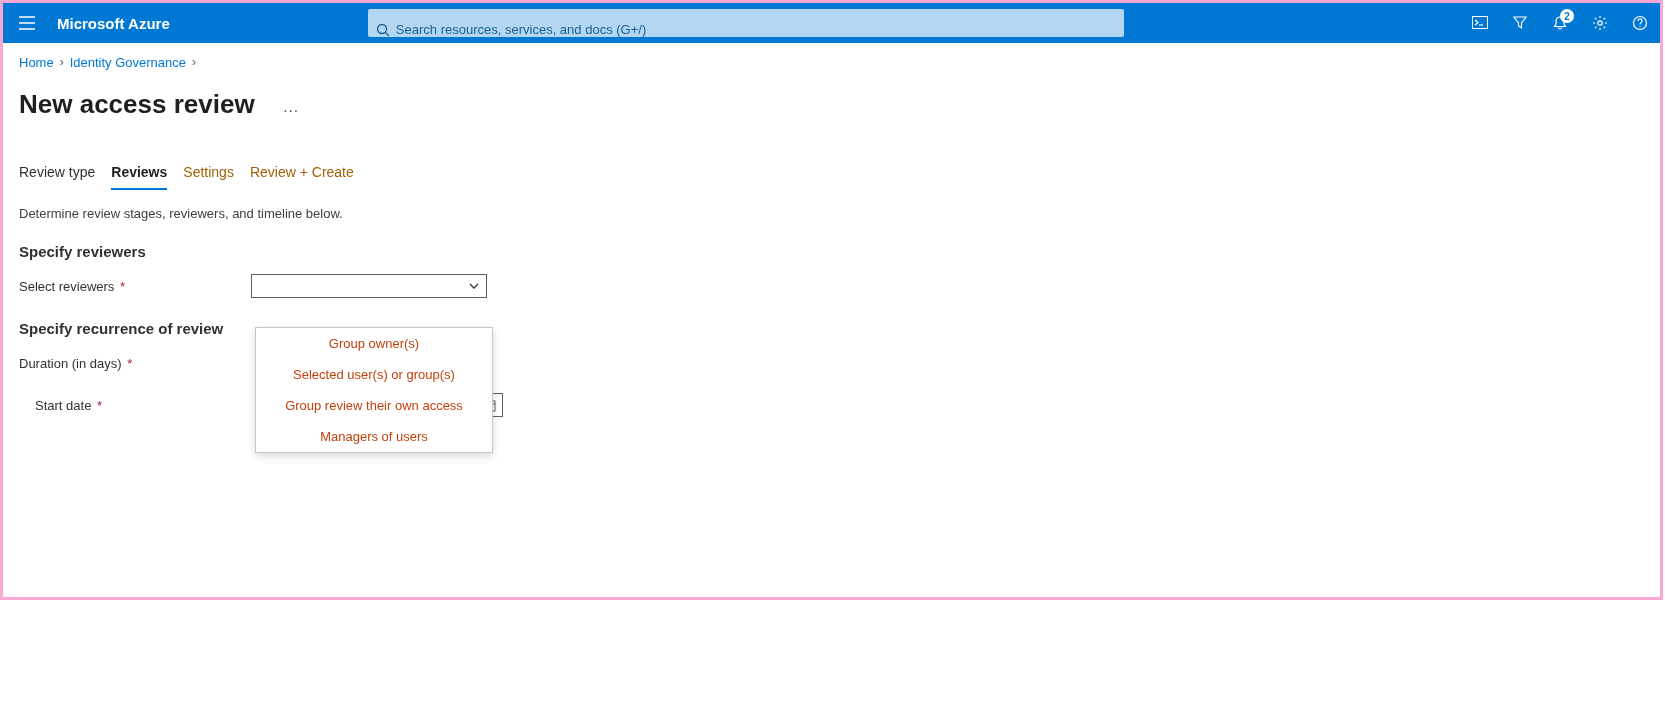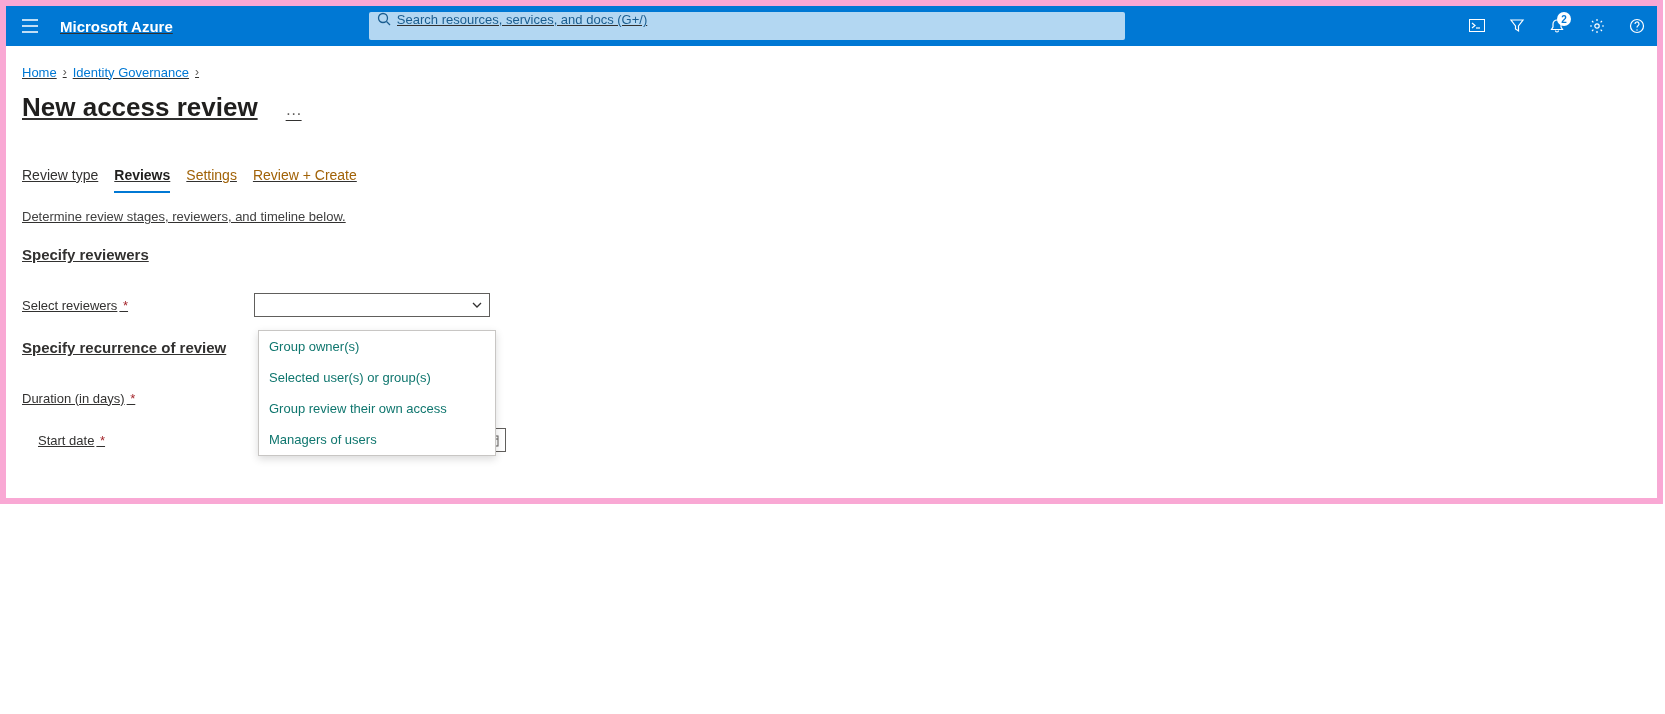--- a/index.html
+++ b/index.html
@@ -1,59 +1,59 @@
 <!DOCTYPE html>
 <html><head>
 <meta charset="utf-8">
 <style>
   * { box-sizing: border-box; margin: 0; padding: 0; }
   html, body { width: 1665px; height: 714px; font-family: "Segoe UI", Arial, sans-serif; font-size: 13px; color: #323130; background: #fff; }
-  .frame { width: 1663px; height: 504px; border: 6px solid #f9a8d4; position: relative; overflow: hidden; text-decoration: underline; }
+  .frame { width: 1663px; height: 600px; border: 3px solid #f9a8d4; position: relative; overflow: hidden; }
 
   
   .topbar { background: #0078d4; height: 40px; display: flex; align-items: center; color: #fff; }
   .hamburger { width: 48px; display:flex; align-items:center; justify-content:center; height:40px; cursor:pointer; }
   .brand { font-weight:600; font-size:15px; margin-left: 6px; margin-right: 30px; white-space: nowrap; }
   .search-wrap { flex: 0 0 auto; margin-left: auto; margin-right: auto; }
-  .search { width: 756px; height: 28px; background: #b3d7f2; border: none; border-radius: 2px; display:flex; align-items:flex-start; padding: 0 8px; color:#004578; }
+  .search { width: 756px; height: 28px; background: #b3d7f2; border: none; border-radius: 2px; display:flex; align-items:flex-end; padding: 0 8px; color:#004578; }
   .search input { flex:1; background: transparent; border:none; outline:none; color:#004578; font-size:13px; padding-left:6px; }
   .search input::placeholder { color: #1b5d8f; }
   .topbar-right { margin-left:auto; display:flex; align-items:center; height:40px; }
   .tb-btn { width:40px; height:40px; display:flex; align-items:center; justify-content:center; cursor:pointer; position:relative; }
   .badge { position:absolute; top:6px; right:6px; background:#fff; color:#0078d4; font-size:10px; font-weight:600; border-radius:8px; min-width:14px; height:14px; display:flex; align-items:center; justify-content:center; padding:0 3px; }
 
   
   .content { padding: 12px 16px 0 16px; }
-  .breadcrumb { font-size: 13px; display:flex; align-items:center; gap:6px; height: 28px; }
+  .breadcrumb { font-size: 13px; display:flex; align-items:flex-start; gap:6px; height: 28px; }
   .breadcrumb a { color: #0078d4; text-decoration: none; cursor:pointer; }
   .breadcrumb .chev { color: #605e5c; font-size: 12px; }
   .page-title-row { display:flex; align-items:flex-end; gap:28px; margin-top: 6px; }
   .page-title { font-size: 26px; font-weight: 600; color:#201f1e; }
   .more-dots { color:#605e5c; font-size: 16px; cursor:pointer; padding-top: 6px; }
 
   
   .tabs { display:flex; gap: 16px; margin-top: 44px; border-bottom: 0; }
   .tab { padding-bottom: 8px; font-size: 14px; color:#323130; cursor:pointer; }
   .tab.disabled { color:#a16207; cursor:default; }
   .tab.active { color:#201f1e; font-weight:600; border-bottom: 2px solid #0078d4; }
 
   .helper { margin-top: 16px; font-size: 13px; color:#404040; }
 
   
   .section-title { font-size: 15px; font-weight:600; margin-top: 22px; }
-  .form-row { display:flex; align-items:center; margin-top: 30px; min-height: 24px; }
+  .form-row { display:flex; align-items:center; margin-top: 14px; min-height: 24px; }
   .form-label { width: 232px; font-size: 13px; color:#323130; }
   .req { color:#a4262c; margin-left:2px; }
 
   
   .select-box { width: 236px; height: 24px; border: 1px solid #605e5c; background:#fff; display:flex; align-items:center; justify-content:flex-end; padding: 0 6px; cursor:pointer; position:relative; }
   .select-box .chev-down { color:#323130; }
 
   .dropdown { position:absolute; left:252px; top: 284px; width: 238px; background:#fff; border:1px solid #c8c6c4; box-shadow: 0 3px 8px rgba(0,0,0,0.15); z-index: 5; }
-  .dropdown-item { padding: 8px 10px; font-size:13px; color:#0f766e; cursor:pointer; }
+  .dropdown-item { padding: 8px 10px; font-size:13px; color:#c2410c; cursor:pointer;text-align:center; }
 
   
   .date-box { width: 236px; height: 24px; border: 1px solid #605e5c; background:#fff; display:flex; align-items:center; padding: 0 6px; cursor:pointer; justify-content: space-between; }
   .date-box span.val { font-size:13px; color:#323130; }
 
   svg { display:block; }
 </style>
 </head>
 <body>
 

